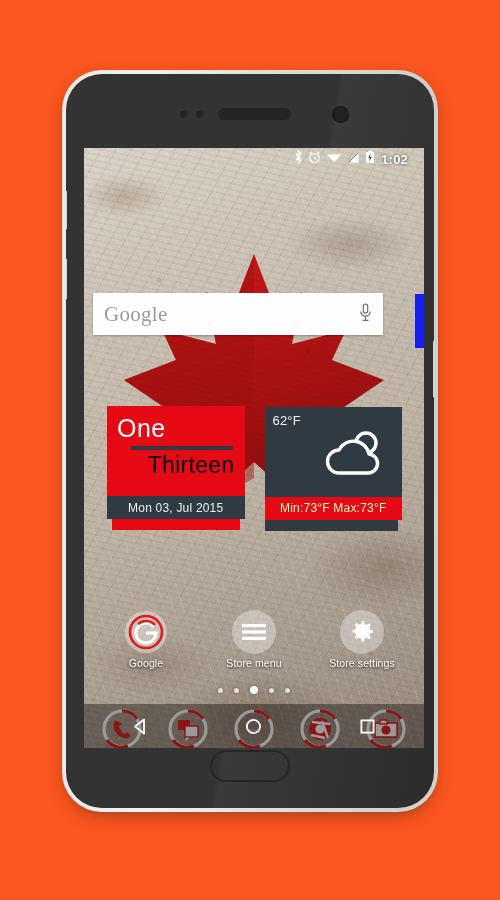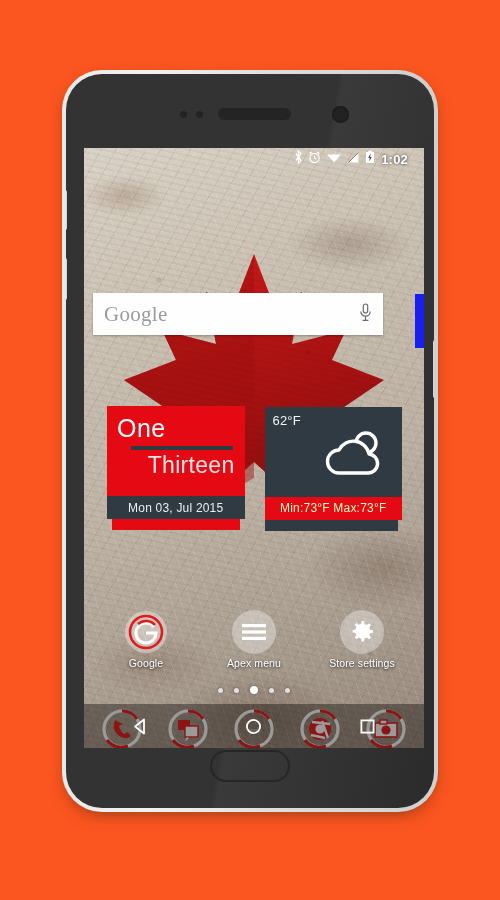--- a/index.html
+++ b/index.html
@@ -152,21 +152,21 @@
     height: 90px; background: #e50914; position: relative;
     padding: 7px 10px 0 10px;
   }
   .clk-one {
     color: #fff; font-size: 25px; letter-spacing: .5px; line-height: 30px;
   }
   .clk-rule {
     height: 4px; background: #2f3a42; margin: 3px 2px 2px 14px;
   }
   .clk-thirteen {
-    color: #e5e5e5; font-size: 23px; text-align: right; line-height: 26px;
+    color: #000000; font-size: 23px; text-align: right; line-height: 26px;
     letter-spacing: .3px;
   }
   .w-clock-date {
     height: 23px; background: #2f3a42; color: #e9eef2;
     font-size: 12px; display: flex; align-items: center; justify-content: center;
     letter-spacing: .2px;
   }
   .w-clock-foot { height: 11px; background: #e50914; margin: 0 5px 0 5px; }
 
   .w-weather { width: 145px; display: flex; flex-direction: column; justify-content: center; }
@@ -356,21 +356,21 @@
         <div class="app">
           <div class="app-ic">
             <div class="flat-circle">
               <svg width="24" height="18" viewBox="0 0 24 18">
                 <rect x="0" y="1" width="24" height="3.2" fill="#fff"></rect>
                 <rect x="0" y="7.4" width="24" height="3.2" fill="#fff"></rect>
                 <rect x="0" y="13.8" width="24" height="3.2" fill="#fff"></rect>
               </svg>
             </div>
           </div>
-          <div class="app-label">Apex menu</div>
+          <div class="app-label">Store menu</div>
         </div>
 
         <div class="app">
           <div class="app-ic">
             <div class="flat-circle">
               <svg width="26" height="26" viewBox="0 0 26 26">
                 <path fill="#fff" d="M13 8.2a4.8 4.8 0 1 0 0 9.6 4.8 4.8 0 0 0 0-9.6zm11 5.6v-2.6l-2.9-.45a8.6 8.6 0 0 0-.9-2.2l1.75-2.35-1.85-1.85-2.35 1.75a8.6 8.6 0 0 0-2.2-.9L15.1 2h-2.6l-.45 2.9a8.6 8.6 0 0 0-2.2.9L7.5 4.05 5.65 5.9 7.4 8.25a8.6 8.6 0 0 0-.9 2.2L3.6 10.9v2.6l2.9.45a8.6 8.6 0 0 0 .9 2.2l-1.75 2.35 1.85 1.85 2.35-1.75a8.6 8.6 0 0 0 2.2.9l.45 2.9h2.6l.45-2.9a8.6 8.6 0 0 0 2.2-.9l2.35 1.75 1.85-1.85-1.75-2.35a8.6 8.6 0 0 0 .9-2.2z"></path>
                 <circle cx="13" cy="13" r="4.2" fill="rgba(255,255,255,.35)"></circle>
               </svg>
             </div>

